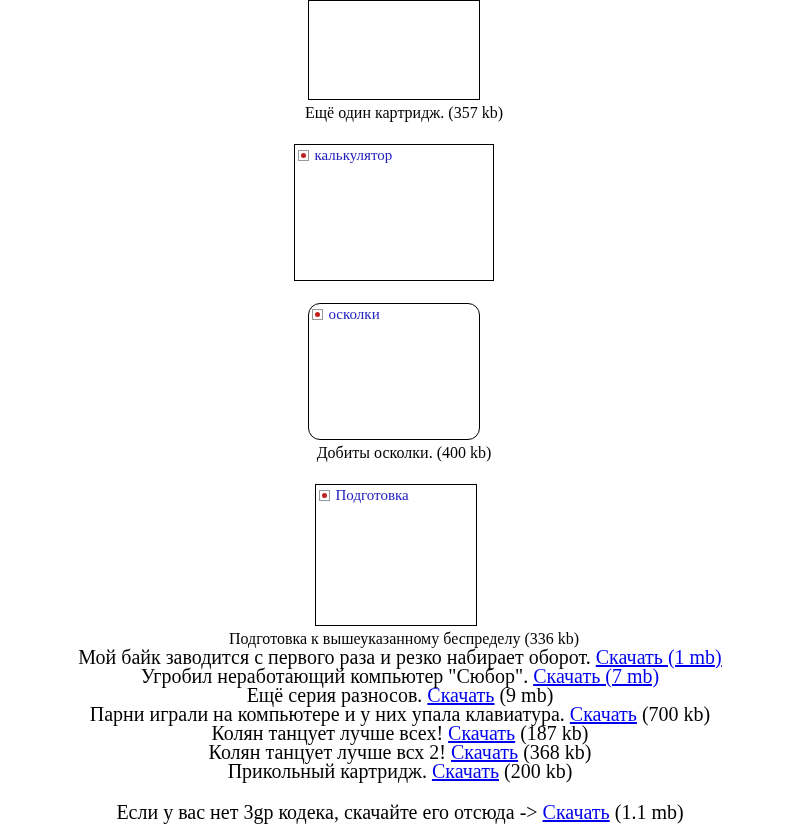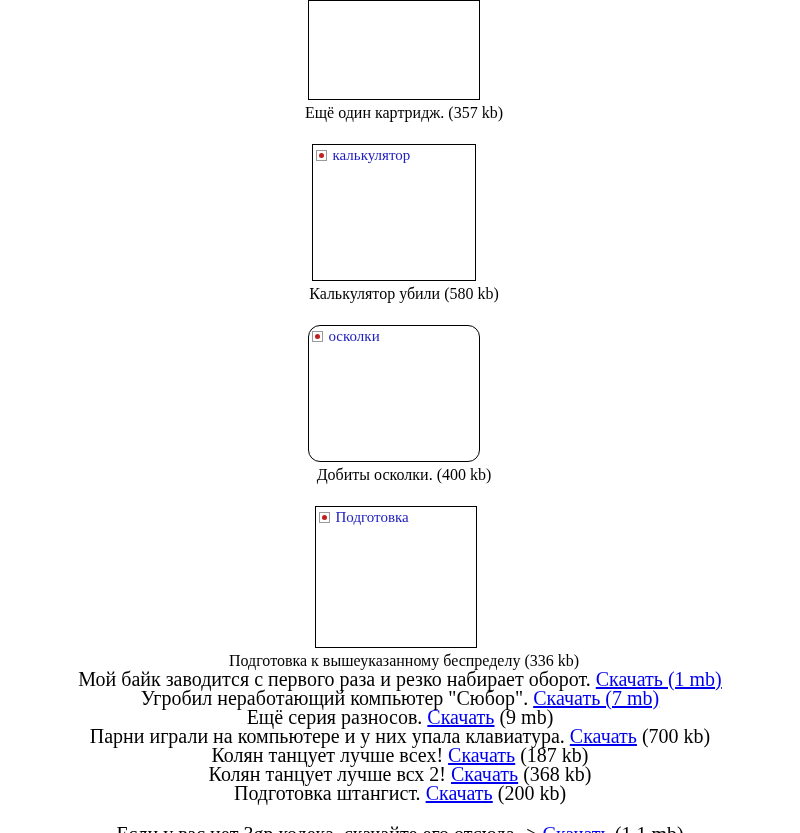--- a/index.html
+++ b/index.html
@@ -86,25 +86,24 @@
 
   <div class="media-block">
     <div class="broken-img" style="width:172px;height:100px;margin-left:-12px;">
     </div>
     <div class="caption">Ещё один картридж. (357 kb)</div>
   </div>
 
   <div class="spacer-22"></div>
 
   <div class="media-block">
-    <div class="broken-img" style="width:164px;height:137px;margin-left:-13px;">
+    <div class="broken-img" style="width:200px;height:137px;margin-left:-13px;">
       <span class="glyph"></span>
       <span class="alt">калькулятор</span>
     </div>
-    <div class="caption">Калькулятор убили (580 kb)</div>
   </div>
 
   <div class="spacer-22"></div>
 
   <div class="media-block">
     <div class="broken-img" style="width:172px;height:137px;margin-left:-13px;border-radius:12px;">
       <span class="glyph"></span>
       <span class="alt">осколки</span>
     </div>
     <div class="caption">Добиты осколки. (400 kb)</div>
@@ -132,21 +131,21 @@
   <div class="line">
     <span>Парни играли на компьютере и у них упала клавиатура. </span><a class="dl" href="#">Скачать</a><span> (700 kb)</span>
   </div>
   <div class="line">
     <span>Колян танцует лучше всех! </span><a class="dl" href="#">Скачать</a><span> (187 kb)</span>
   </div>
   <div class="line">
     <span>Колян танцует лучше всх 2! </span><a class="dl" href="#">Скачать</a><span> (368 kb)</span>
   </div>
   <div class="line">
-    <span>Подготовка штангист. </span><a class="dl" href="#">Скачать</a><span> (200 kb)</span>
+    <span>Прикольный картридж. </span><a class="dl" href="#">Скачать</a><span> (200 kb)</span>
   </div>
 
   <div class="spacer-22"></div>
 
   <div class="line">
     <span>Если у вас нет 3gp кодека, скачайте его отсюда -&gt; </span><a class="dl" href="#">Скачать</a><span> (1.1 mb)</span>
   </div>
 
 </div>
 

